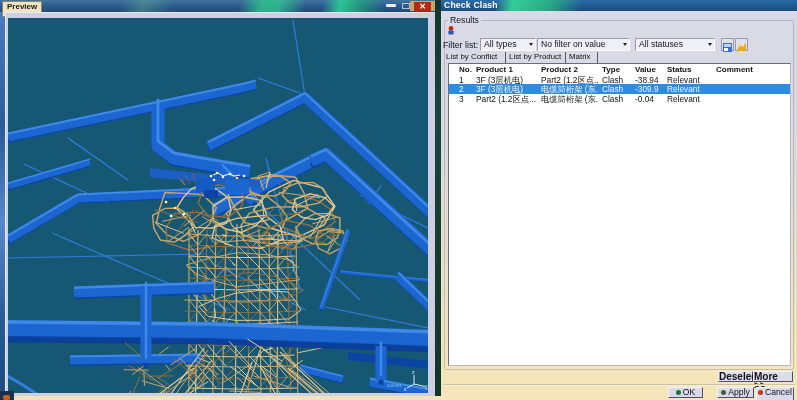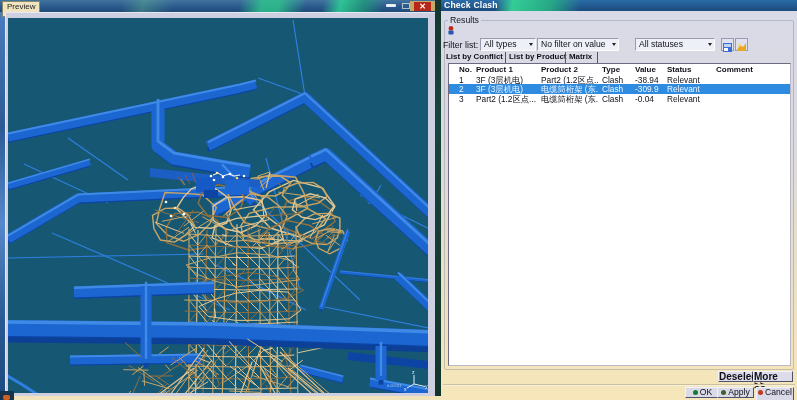--- a/index.html
+++ b/index.html
@@ -5,41 +5,41 @@
 #root{position:relative;width:797px;height:400px;overflow:hidden}
 .abs{position:absolute}
 #pv{position:absolute;left:0;top:0;width:435px;height:396px}
 #pvtitle{position:absolute;left:0;top:0;width:435px;height:12px;
  background:
   linear-gradient(105deg,rgba(0,0,0,0) 55%,rgba(46,200,140,.8) 60%,rgba(46,200,140,.8) 64%,rgba(0,0,0,0) 70%),
   linear-gradient(105deg,rgba(0,0,0,0) 74%,rgba(46,210,150,.85) 78%,rgba(30,160,120,.75) 83%,rgba(0,0,0,0) 88%),
   linear-gradient(105deg,rgba(0,0,0,0) 28%,rgba(90,170,140,.45) 33%,rgba(0,0,0,0) 40%),
   linear-gradient(180deg,#42749f 0%,#2a5a8c 55%,#1f4a78 100%)}
 #pvchip{position:absolute;left:2px;top:1px;height:16px;padding:0 4px;background:#efe3c0;border:1px solid #8a8a6a;
- font-size:8px;font-weight:normal;color:#1a1a1a;line-height:9px}
+ font-size:8px;font-weight:bold;color:#1a1a1a;line-height:9px}
 #pvframe{position:absolute;left:5px;top:12px;width:430px;height:384px;background:#cfcfe2;border-left:1px solid #e8e8f4;border-top:1px solid #e8e8f4}
 #gap{position:absolute;left:435px;top:0;width:6px;height:400px;background:linear-gradient(180deg,#14362e,#17453c 30%,#153a30 70%,#10342a)}
 #dlg{position:absolute;left:441px;top:0;width:356px;height:400px;
  background:linear-gradient(180deg,#d9dae9 0%,#dbd9dd 35%,#e9e0c6 70%,#f4e5ba 92%,#f6e6ba 100%)}
 #dlgtitle{position:absolute;left:0;top:0;width:424px;height:11px;
  background:
   linear-gradient(100deg,rgba(0,0,0,0) 13%,rgba(52,210,150,.95) 17%,rgba(40,180,130,.85) 26%,rgba(0,0,0,0) 33%),
   linear-gradient(180deg,#2a6ba6 0%,#1b4b7e 100%)}
 #dlgtitle .t{position:absolute;left:3px;top:0px;font-size:8.6px;font-weight:bold;color:#fff;letter-spacing:.2px}
 #dlgtitle .q{position:absolute;right:29px;top:0px;font-size:9px;font-weight:bold;color:#fff}
 #dlgtitle .x{position:absolute;right:11px;top:0px;font-size:9px;font-weight:bold;color:#fff}
 #grp{position:absolute;left:3px;top:20px;width:350px;height:350px;border:1px solid rgba(130,130,150,.4);border-radius:2px}
 #grplbl{position:absolute;left:7px;top:15px;font-size:8.7px;color:#14141c;background:#dadbe9;padding:0 2px}
 #numline{position:absolute;left:14px;top:26px;font-size:8.8px;color:#10101a}
 #icon1{position:absolute;left:6px;top:26px;width:8px;height:9px}
 .lbl{position:absolute;font-size:8.8px;color:#10101a}
 .combo{position:absolute;top:38px;height:13px;background:#eef0f7;border:1px solid #9a9ab0;border-right-color:#fdfdff;border-bottom-color:#fdfdff;font-size:8.6px;color:#101018;line-height:11px;padding-left:3px}
 .combo .ar{position:absolute;right:2px;top:4px;width:0;height:0;border-left:2.5px solid transparent;border-right:2.5px solid transparent;border-top:3.5px solid #222}
 .tbtn{position:absolute;top:38px;width:13px;height:13px;background:#dfe2ee;border:1px solid #9a9ab0}
-.tab{position:absolute;top:52px;height:11px;font-size:7.9px;font-weight:bold;color:#101018}
+.tab{position:absolute;top:52px;height:11px;font-size:7.9px;font-weight:normal;color:#101018}
 .tsep{position:absolute;top:52px;width:1px;height:11px;background:#55556a}
 #tbl{position:absolute;left:7px;top:63px;width:343px;height:303px;background:#fff;border:1px solid #6a6a80;border-right-color:#b8b8c6;border-bottom-color:#b8b8c6}
 #tbl .c{position:absolute;white-space:nowrap}
 #thead{position:absolute;left:0;top:1px;width:341px;height:9px;font-size:8px;font-weight:bold;color:#101018}
 .row{position:absolute;left:0;width:341px;height:9.5px;font-size:8.3px;color:#101018}
 .row.sel{background:#2f8be0;color:#f0f6ff}
 .btn{position:absolute;background:#dcdceb;border:1px solid #50506a;border-top-color:#f2f2fa;border-left-color:#f2f2fa;font-size:10px;font-weight:bold;color:#101018;text-align:left}
 .btn2{position:absolute;background:#d9d9e8;border:1px solid #50506a;border-top-color:#f2f2fa;border-left-color:#f2f2fa;font-size:8.6px;color:#101018;text-align:center}
 .dot{display:inline-block;width:5px;height:5px;border-radius:50%;margin-right:2px;vertical-align:0px}
 #groove{position:absolute;left:2px;top:384px;width:352px;height:2px;border-top:1px solid #c9c0a2;border-bottom:1px solid #f8f0d8}
@@ -493,21 +493,21 @@
         <span class="x">✕</span>
       </div>
     <div id="grp"></div>
     <div id="grplbl">Results</div>
     <svg id="icon1" viewBox="0 0 8 9">
         <circle cx="4" cy="2.4" r="2.4" fill="#c02818"></circle>
         <rect x="1.4" y="4.6" width="5.2" height="4" rx="1" fill="#2858b0"></rect>
       </svg>
     <div class="lbl" style="left:2px;top:40px">Filter list:</div>
     <div class="combo" style="left:39px;width:56px">All types<span class="ar"></span></div>
-    <div class="combo" style="left:96px;width:82px">No filter on value<span class="ar"></span></div>
+    <div class="combo" style="left:96px;width:93px">No filter on value<span class="ar"></span></div>
     <div class="combo" style="left:194px;width:80px">All statuses<span class="ar"></span></div>
     <div class="tbtn" style="left:280px"><svg width="11" height="11" viewBox="0 0 11 11">
           <rect x="1" y="1" width="9" height="9" fill="#3a6ed0"></rect>
           <rect x="2" y="2" width="7" height="3" fill="#bcd2f0"></rect>
           <rect x="2" y="6" width="4" height="3" fill="#fff"></rect>
         </svg></div>
     <div class="tbtn" style="left:294px"><svg width="11" height="11" viewBox="0 0 11 11">
           <path d="M1,8 L4,3 L7,5 L10,1 L10,9 L1,9 Z" fill="#e8a820"></path>
           <circle cx="3.4" cy="3" r="1.6" fill="#f6d77a"></circle>
         </svg></div>
@@ -548,16 +548,16 @@
           <span class="c" style="left:27px;width:60px;overflow:hidden">Part2 (1.2区点...</span>
           <span class="c" style="left:92px;width:57px;overflow:hidden">电缆筒桁架 (东...</span>
           <span class="c" style="left:153px">Clash</span>
           <span class="c" style="left:186px">-0.04</span>
           <span class="c" style="left:218px">Relevant</span>
         </div>
     </div>
     <div class="btn" style="left:277px;top:371px;width:35px;height:11px;line-height:9px">Deselect</div>
     <div class="btn" style="left:312px;top:371px;width:40px;height:11px;line-height:9px">More &gt;&gt;</div>
     <div id="groove"></div>
-    <div class="btn2" style="left:244px;top:387px;width:35px;height:11px;line-height:9px"><span class="dot" style="background:#157a2e"></span>OK</div>
+    <div class="btn2" style="left:227px;top:387px;width:35px;height:11px;line-height:9px"><span class="dot" style="background:#157a2e"></span>OK</div>
     <div class="btn2" style="left:276px;top:387px;width:37px;height:11px;line-height:9px"><span class="dot" style="background:#3c6030"></span>Apply</div>
     <div class="btn2" style="left:315px;top:387px;width:38px;height:27px;line-height:9px"><span class="dot" style="background:#c03a1a"></span>Cancel</div>
   </div>
 </div>
 </body></html>

